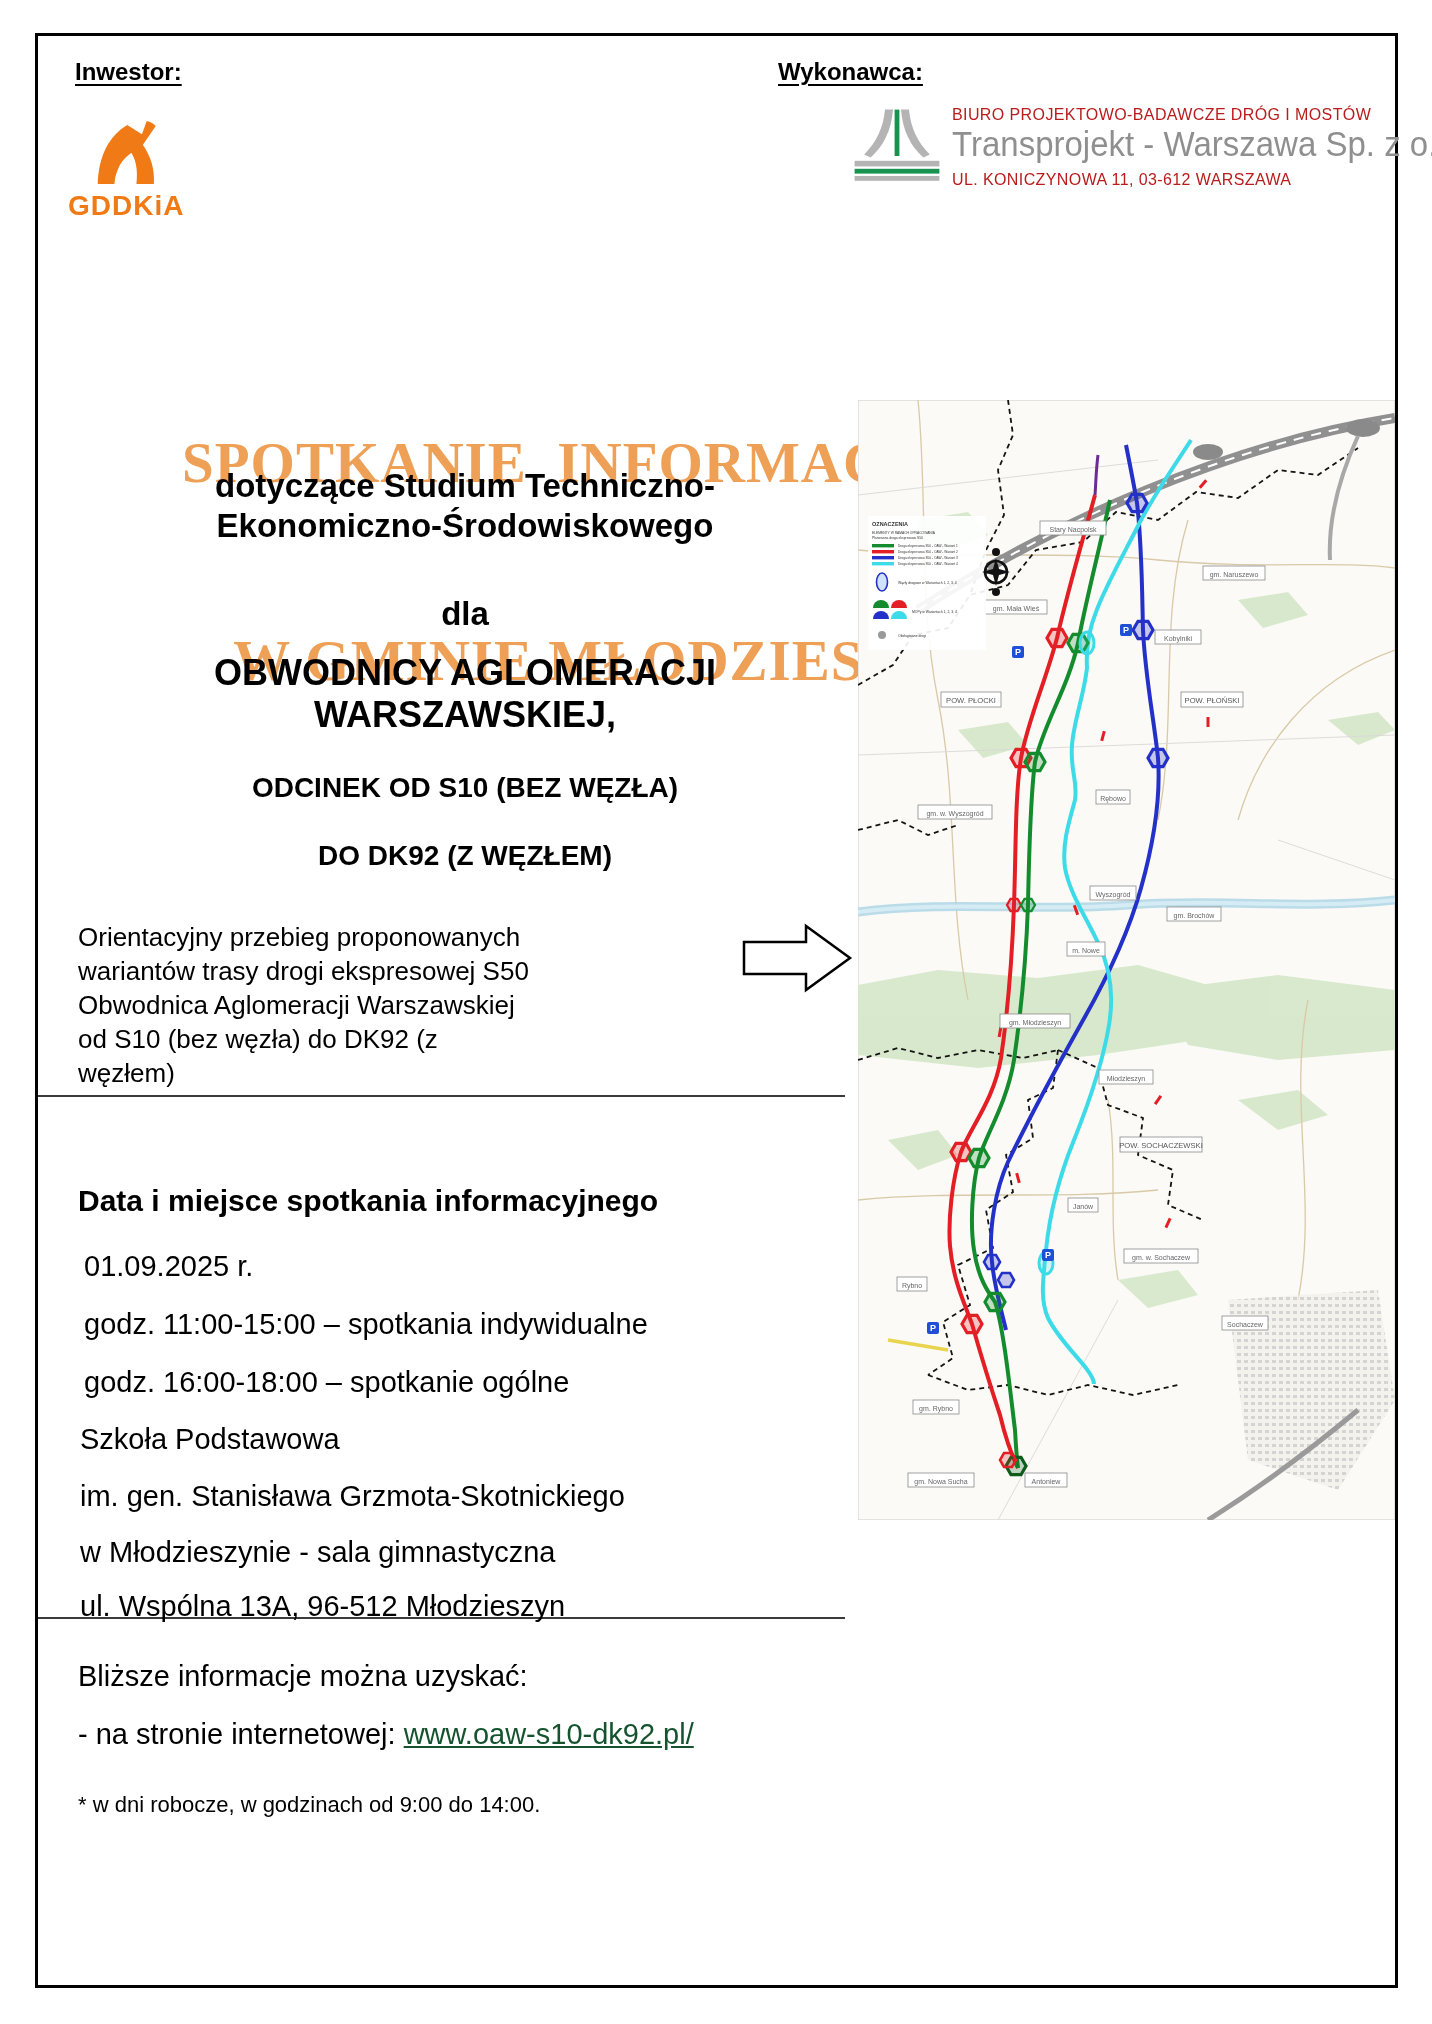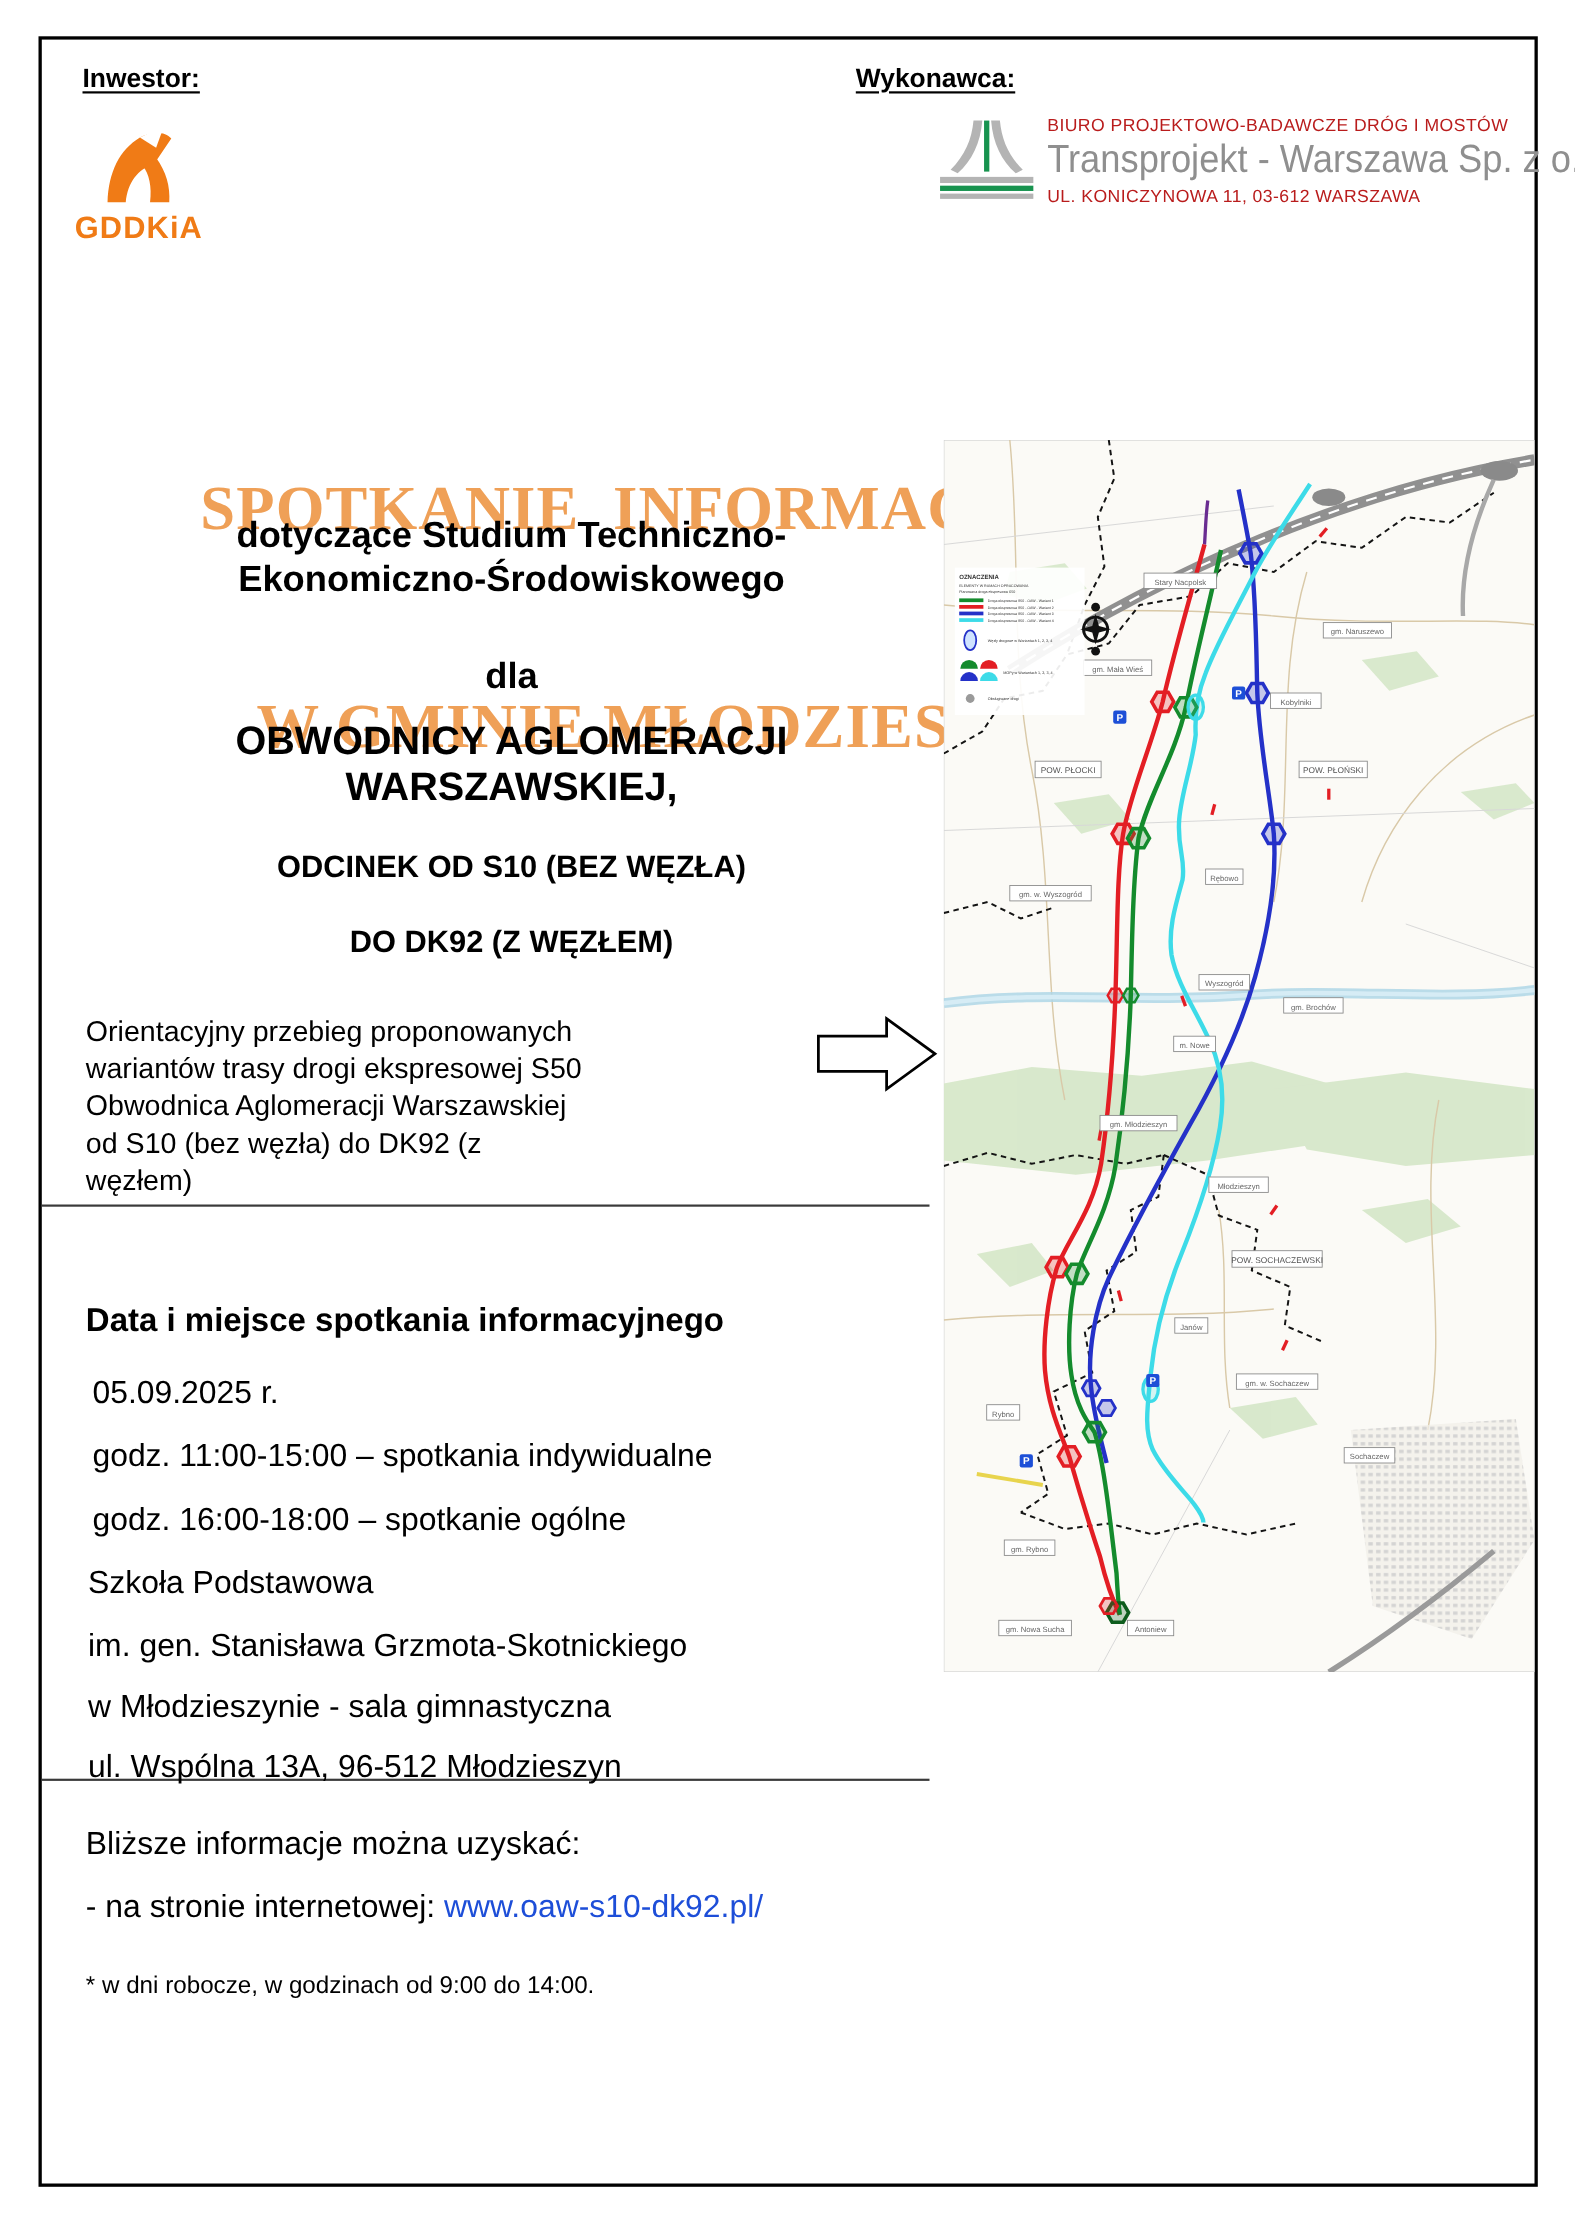--- a/index.html
+++ b/index.html
@@ -17,21 +17,21 @@
   .title{width:1150px;text-align:center;color:#efa057;font-family:"Liberation Serif",serif;
          font-weight:bold;font-size:57px;letter-spacing:1px;line-height:66px;white-space:pre;}
   .sub{width:770px;text-align:center;font-weight:bold;}
   .fs34{font-size:33px;line-height:40px;}
   .fs37{font-size:36px;line-height:42px;}
   .fs29{font-size:28px;}
   .note{width:455px;font-size:26px;line-height:34px;}
   .hr{height:0;border-top:2px solid #3a3a3a;width:807px;left:38px;}
   .line28{font-size:29px;margin-top:32px;}
   .bold{font-weight:bold;}
-  .link{color:#1d4ed8;}
+  .link{color:#14532d;text-decoration:underline;}
   .foot{font-size:22px;}
   .pre{white-space:pre;}
   svg text{font-family:"Liberation Sans",sans-serif;}
   .mlabel rect{fill:#fff;stroke:#8a8a8a;stroke-width:0.8;}
   .mlabel text{font-size:7px;fill:#666;text-anchor:middle;}
   .pow text{font-size:7.6px;fill:#555;}
   .leg{font-size:3.2px;fill:#333;}
 </style>
 </head>
 <body>
@@ -85,21 +85,21 @@
 
   <div class="abs note" style="left:78px;top:920px;">Orientacyjny przebieg proponowanych wariantów trasy drogi ekspresowej S50 Obwodnica Aglomeracji Warszawskiej od S10 (bez węzła) do DK92 (z węzłem)</div>
   <svg class="abs" style="left:742px;top:922px;" width="112" height="72" viewBox="0 0 112 72">
     <polygon points="2,20 64,20 64,4 108,36 64,68 64,52 2,52" fill="#ffffff" stroke="#000000" stroke-width="2.5"></polygon>
   </svg>
 
   <div class="abs hr" style="top:1095px;"></div>
   <div class="abs hr" style="top:1617px;"></div>
 
   <div class="abs line28 bold" style="left:78px;top:1152px;font-size:30px;">Data i miejsce spotkania informacyjnego</div>
-  <div class="abs line28" style="left:84px;top:1218px;">05.09.2025 r.</div>
+  <div class="abs line28" style="left:84px;top:1218px;">01.09.2025 r.</div>
   <div class="abs line28" style="left:84px;top:1276px;">godz. 11:00-15:00 – spotkania indywidualne</div>
   <div class="abs line28" style="left:84px;top:1334px;">godz. 16:00-18:00 – spotkanie ogólne</div>
   <div class="abs line28" style="left:80px;top:1391px;">Szkoła Podstawowa</div>
   <div class="abs line28" style="left:80px;top:1448px;">im. gen. Stanisława Grzmota-Skotnickiego</div>
   <div class="abs line28" style="left:80px;top:1504px;">w Młodzieszynie - sala gimnastyczna</div>
   <div class="abs line28" style="left:80px;top:1558px;">ul. Wspólna 13A, 96-512 Młodzieszyn</div>
 
   <div class="abs line28" style="left:78px;top:1628px;">Bliższe informacje można uzyskać:</div>
   <div class="abs line28" style="left:78px;top:1686px;"><span class="pre">- na stronie internetowej: </span><span class="link">www.oaw-s10-dk92.pl/</span></div>
   <div class="abs foot" style="left:78px;top:1792px;">*  w dni robocze, w godzinach od 9:00 do 14:00.</div>

